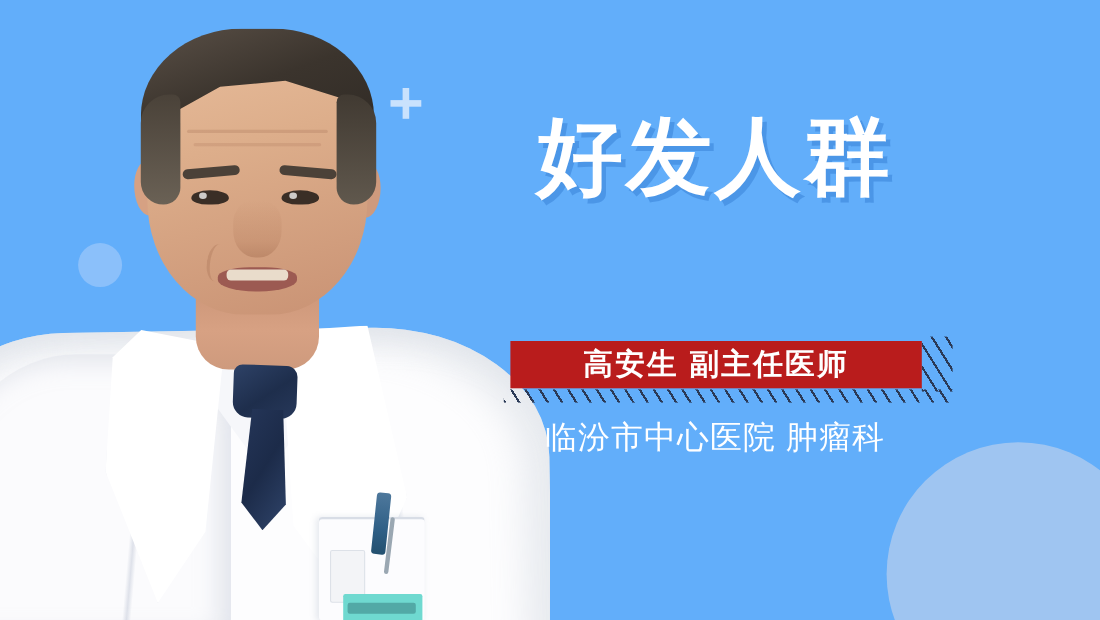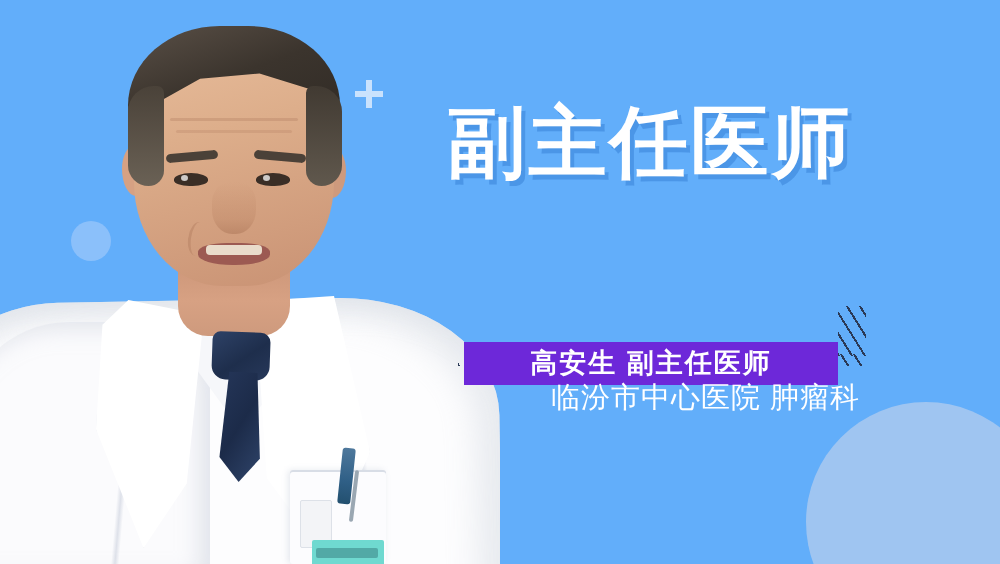--- a/index.html
+++ b/index.html
@@ -386,25 +386,24 @@
     text-shadow: 4px 5px 0 rgba(49,122,208,.45);
     white-space: nowrap;
   }
 
   .name-bar {
     position: absolute;
     left: 464px;
     top: 310px;
     width: 374px;
     height: 43px;
-    background: #6d28d9;
+    background: #b91c1c;
     display: flex;
     align-items: center;
     justify-content: center;
-    margin-top: 32px;
   }
   .name-bar-text {
     color: #FFFFFF;
     font-size: 27px;
     font-weight: 700;
     letter-spacing: 2px;
     line-height: 1;
     white-space: nowrap;
   }
   
@@ -427,21 +426,21 @@
     top: 354px;
     width: 408px;
     height: 12px;
   }
 
   .affiliation {
     position: absolute;
     left: 440px;
     top: 378px;
     width: 420px;
-    text-align: right;
+    text-align: center;
     color: #FFFFFF;
     font-size: 29px;
     font-weight: 400;
     letter-spacing: 1px;
     white-space: nowrap;
   }
 </style>
 </head>
 <body>
 
@@ -488,21 +487,21 @@
 
     <div class="pocket"></div>
     <div class="badge-clip"></div>
     <div class="pen"></div>
     <div class="pen-clip"></div>
     <div class="badge"></div>
     <div class="badge-inner"></div>
   </div>
 
   <div class="title-wrap">
-    <div class="title-line">副主任医师</div>
+    <div class="title-line">好发人群</div>
   </div>
 
   <div class="hatch hatch-right"></div>
   <div class="hatch hatch-bottom"></div>
 
   <div class="name-bar">
     <span class="name-bar-text">高安生  副主任医师</span>
   </div>
 
   <div class="affiliation">临汾市中心医院  肿瘤科</div>

